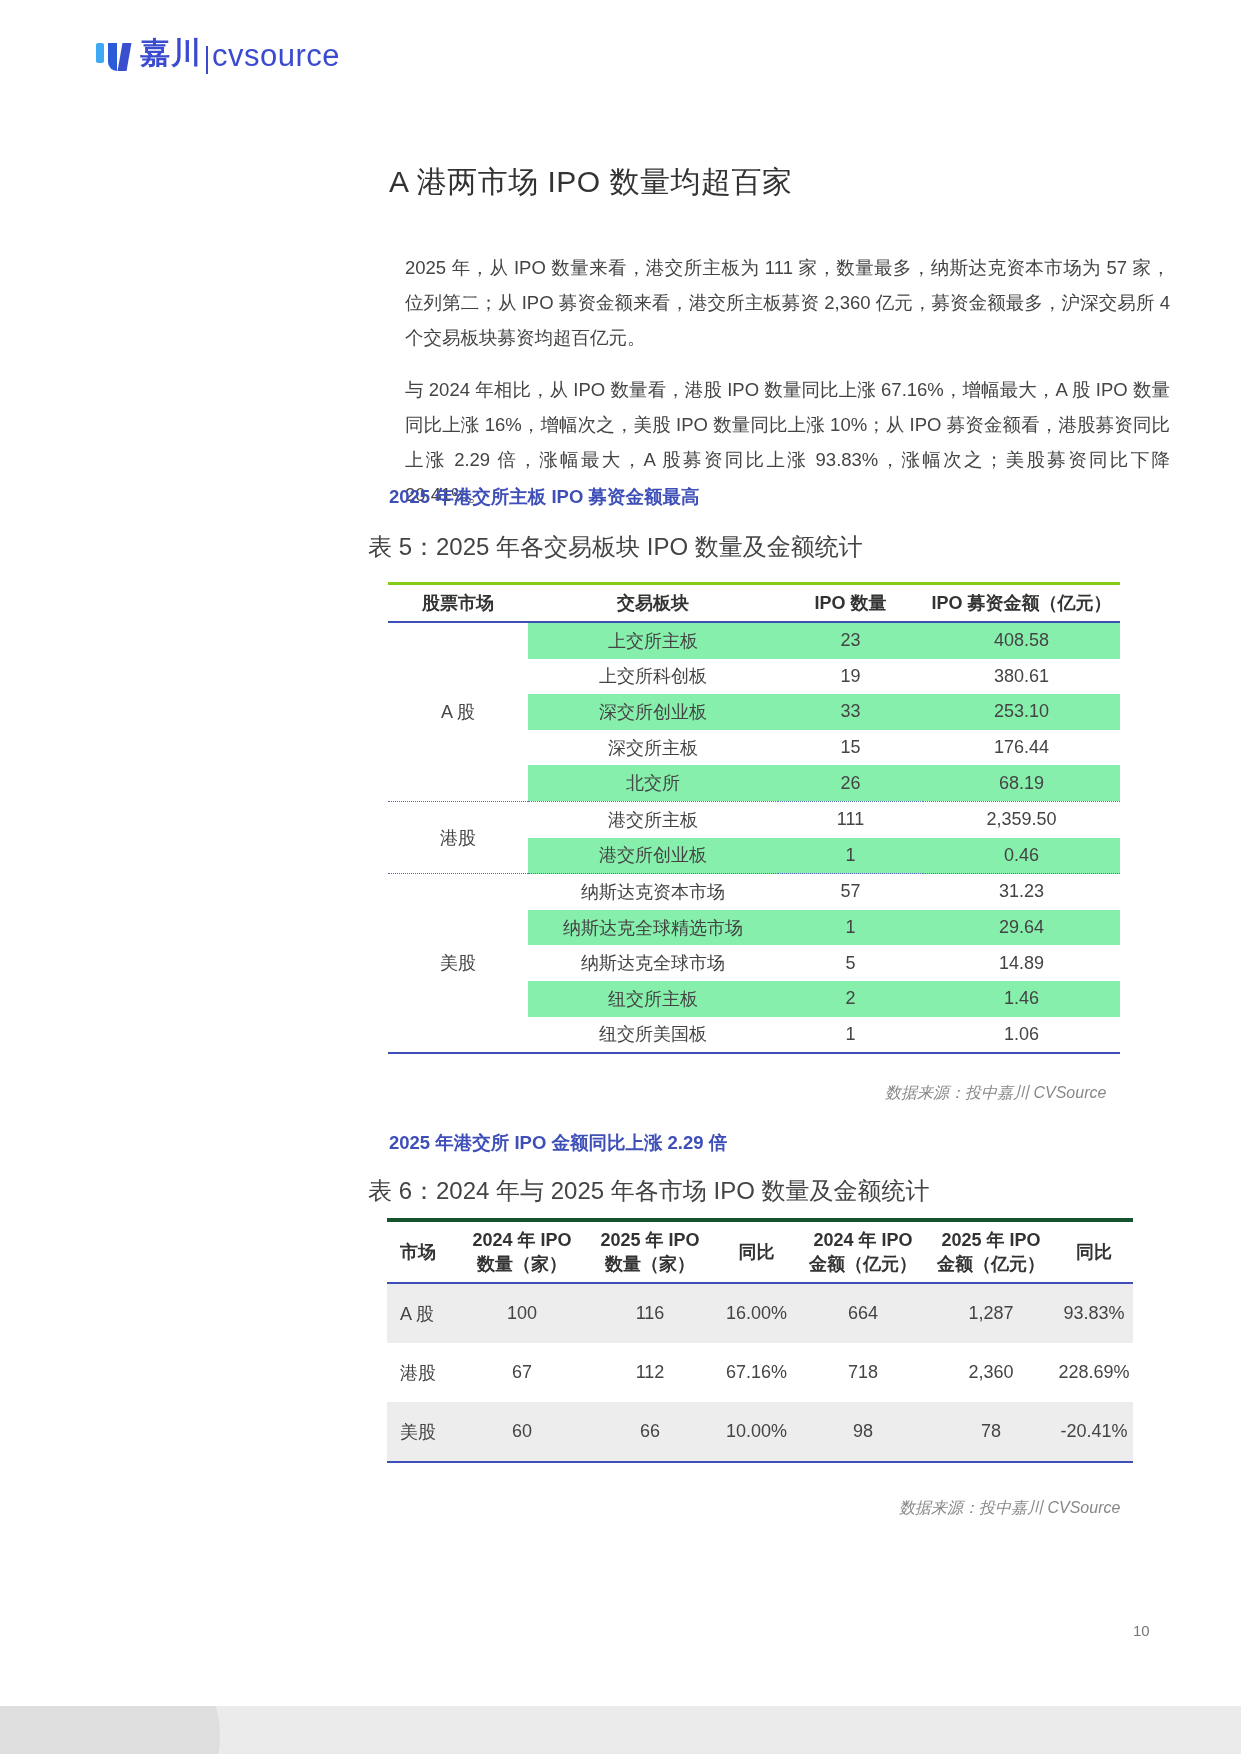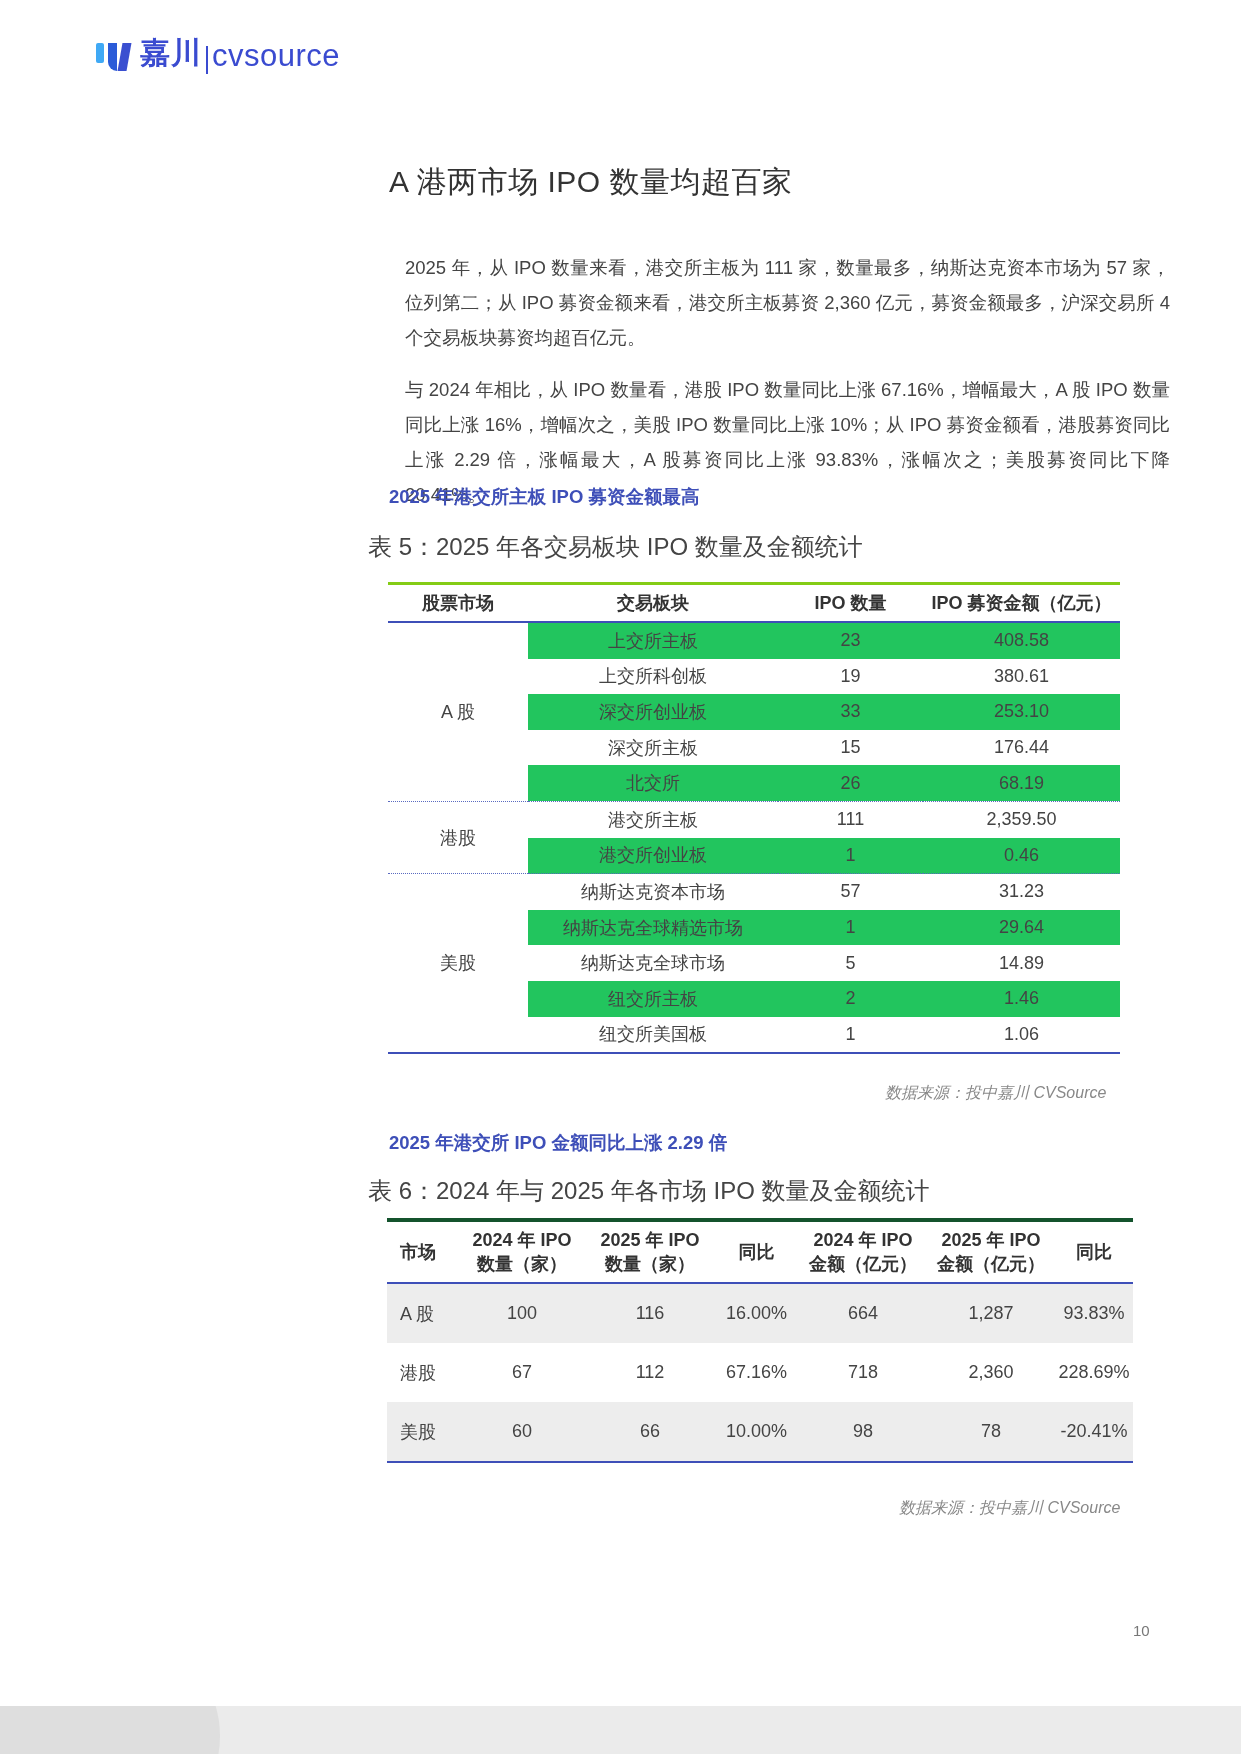--- a/index.html
+++ b/index.html
@@ -24,21 +24,21 @@
     .sh1 { top: 484px; }
     .sh2 { top: 1130px; }
     .caption { position: absolute; left: 368px; margin: 0; font-size: 24px; color: #444; }
     .cap1 { top: 531px; }
     .cap2 { top: 1175px; }
 
     table { border-collapse: collapse; position: absolute; font-size: 18px; color: #444; }
     .t5 { left: 388px; top: 582px; width: 732px; border-top: 3px solid #84cc16; border-bottom: 2px solid #3e4fb8; }
     .t5 th { font-weight: bold; height: 36px; padding: 0; border-bottom: 2px solid #3e4fb8; color: #333; }
     .t5 td { height: 35.6px; padding: 0; text-align: center; }
-    .t5 tr.shade td.sh { background: #22c55e; }
+    .t5 tr.shade td.sh { background: #86efac; }
     .t5 tr.grp-end td { border-bottom: 1px dotted #5a6ac0; }
     .t5 td.mkt { background: #fff; }
     .c-mkt { width: 140px; }
     .c-board { width: 250px; }
     .c-cnt { width: 145px; }
 
     .t6 { left: 387px; top: 1218px; width: 746px; border-top: 4px solid #14532d; border-bottom: 2px solid #3e4fb8; }
     .t6 th { font-weight: bold; height: 60px; padding: 0; border-bottom: 2px solid #3e4fb8; color: #333; line-height: 24px; text-align: center; }
     .t6 th.left { text-align: left; padding-left: 13px; }
     .t6 td { height: 59px; padding: 0; text-align: center; }

